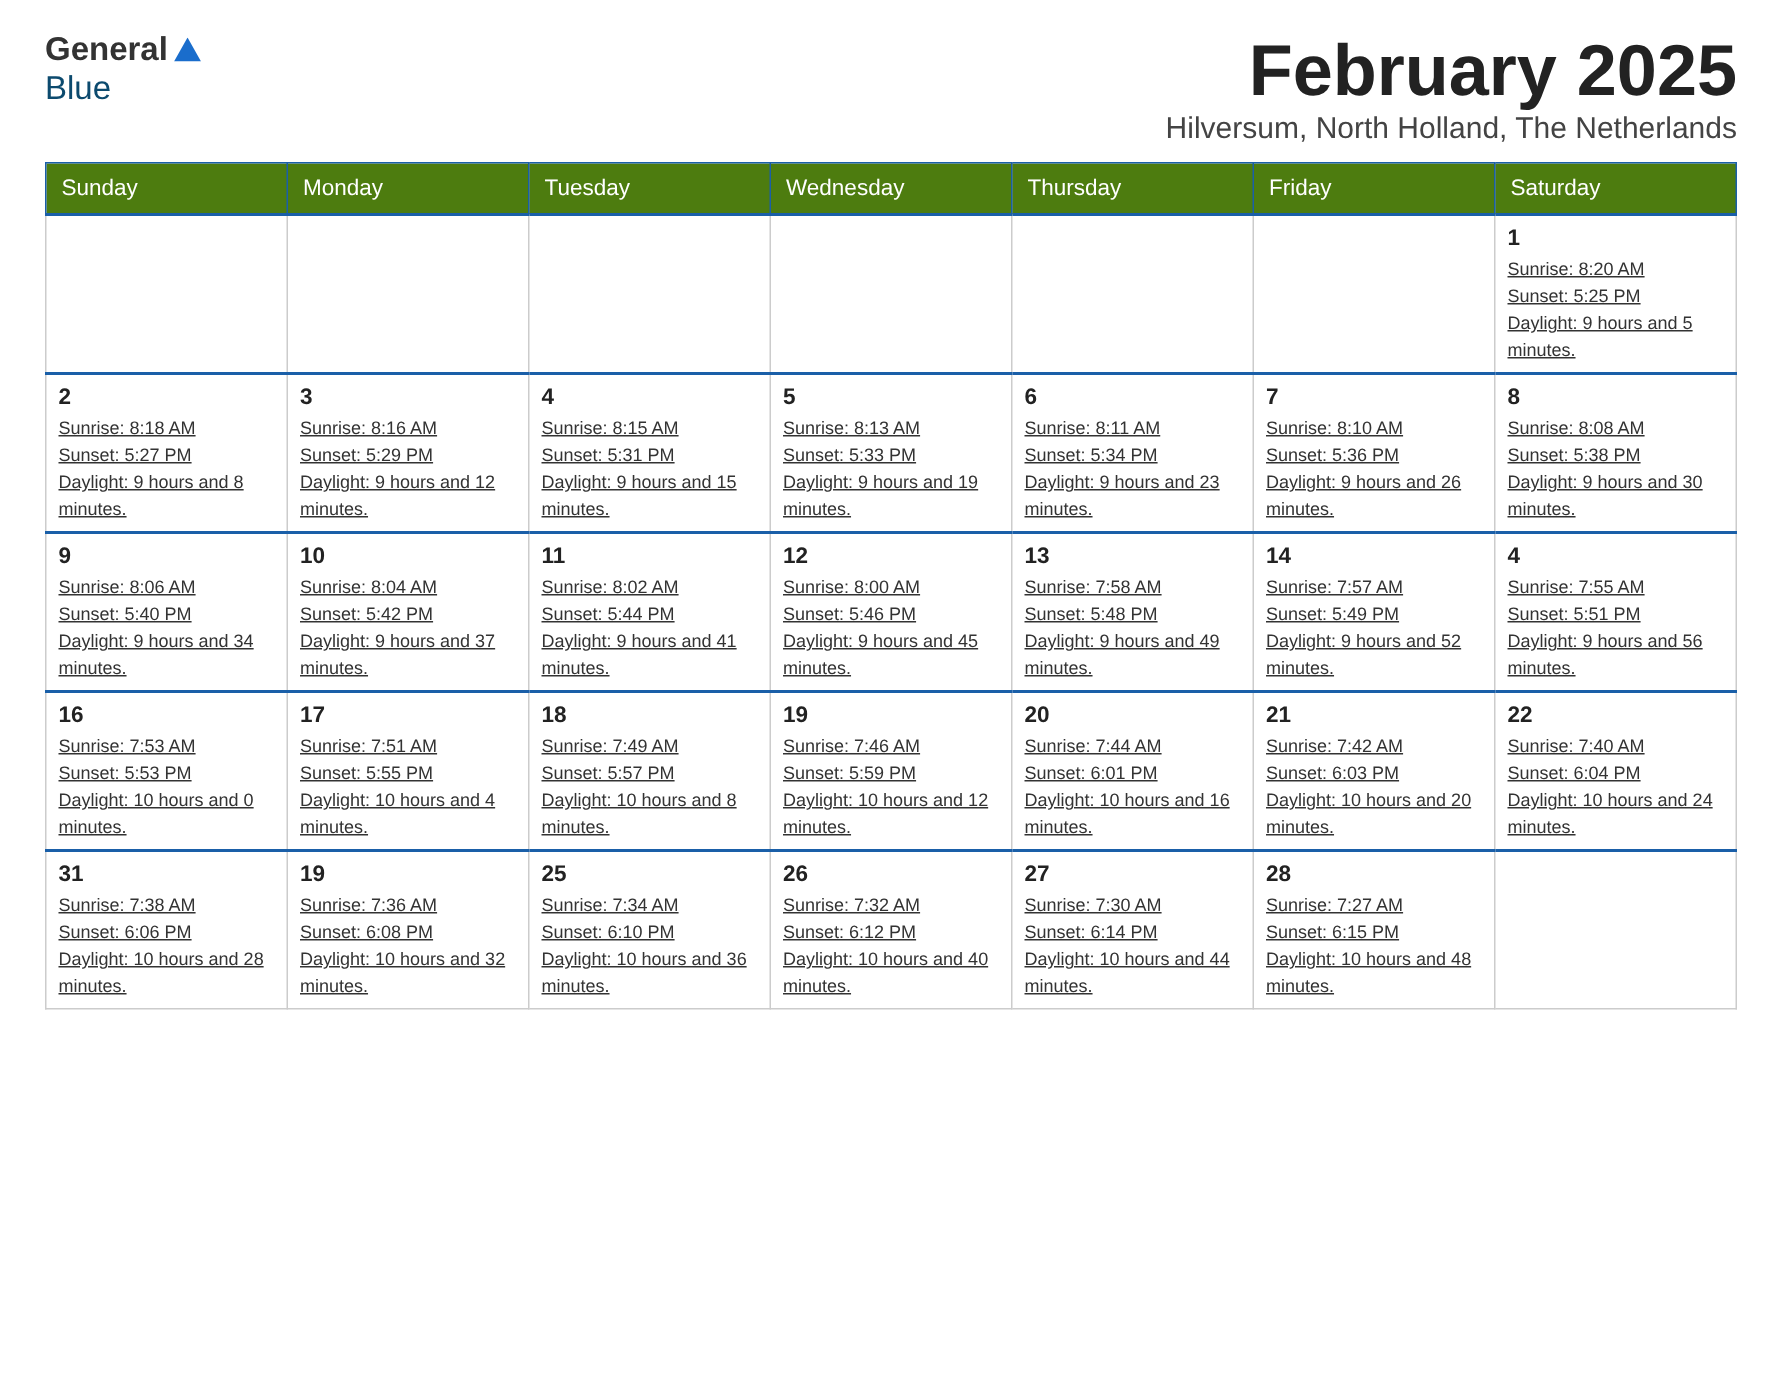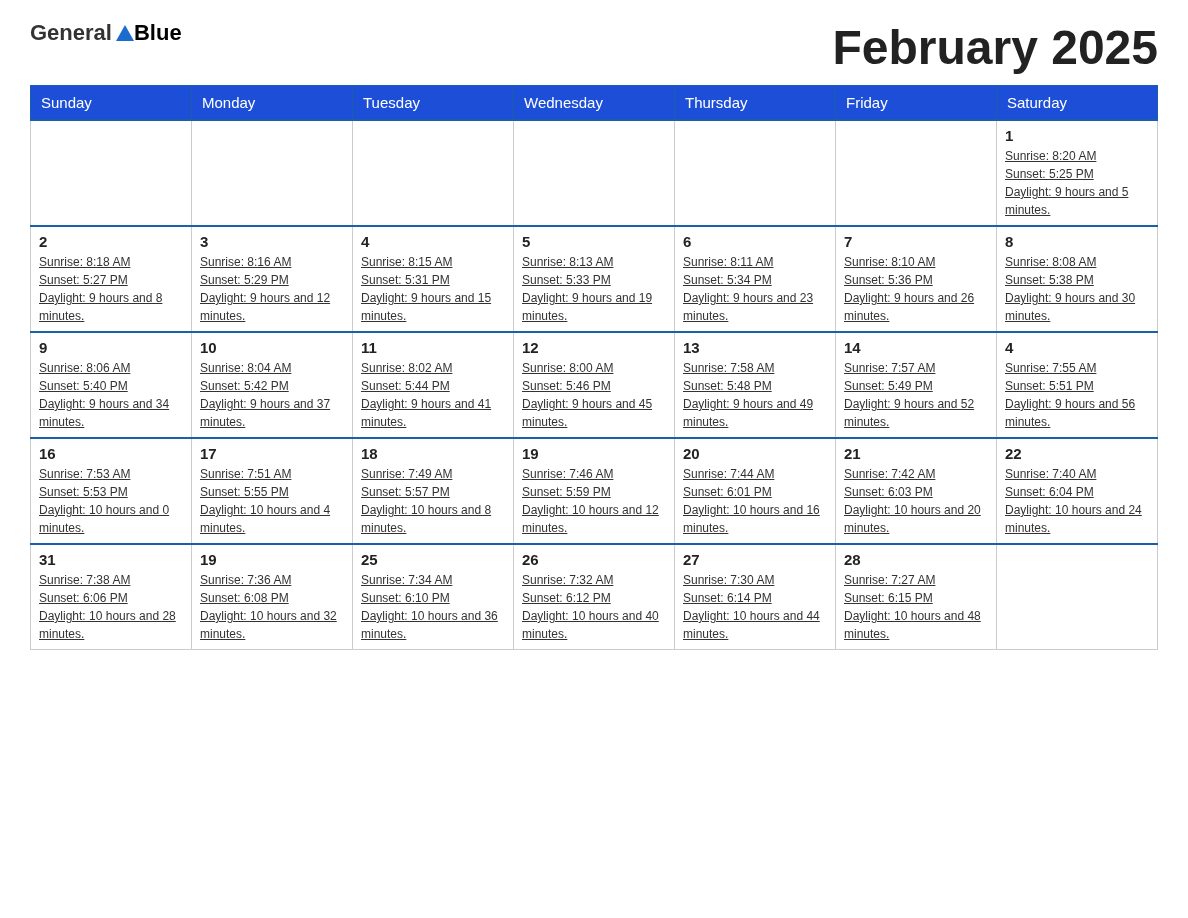--- a/index.html
+++ b/index.html
@@ -16,43 +16,43 @@
       align-items: flex-start;
       margin-bottom: 10px;
     }
     .logo-text-general {
       font-size: 22px;
       font-weight: bold;
       color: #333;
     }
     .logo-text-blue {
       font-size: 22px;
-      font-weight: bold;
-      color: #000000;
+      font-weight: normal;
+      color: #0c4a6e;
     }
     .title-area {
       text-align: right;
       margin-left: 22px;
     }
     .page-title {
       font-size: 48px;
       font-weight: bold;
       color: #222;
     }
     .subtitle {
       font-size: 20px;
       color: #444;
     }
     .calendar-table {
       width: 100%;
       border-collapse: collapse;
       margin-top: 4px;
     }
     .calendar-table th {
-      background-color: #1d4ed8;
+      background-color: #4d7c0f;
       color: #fff;
       font-size: 15px;
       font-weight: normal;
       padding: 8px 10px;
       text-align: left;
       border: 1px solid #1a5fa8;
     }
     .calendar-table td {
       vertical-align: top;
       padding: 6px 8px;
@@ -77,20 +77,21 @@
       text-decoration: underline;
     }
     .empty-cell {
       background: #f9f9f9;
     }
     .week-row td {
       border-top: 2px solid #1a5fa8;
     }
     .logo-wrapper {
       display: flex;
+      flex-direction: column;
     }
     .logo-row1 {
       display: flex;
       align-items: center;
     }
   </style>
 </head>
 <body>
 
 <div class="header-area">
@@ -102,20 +103,21 @@
           <polygon points="0,16 9,0 18,16" fill="#1a6dcc"></polygon>
         </svg>
       </span>
     </div>
     <div>
       <span class="logo-text-blue">Blue</span>
     </div>
   </div>
   <div class="title-area">
     <div class="page-title">February 2025</div>
+    <div class="subtitle">Hilversum, North Holland, The Netherlands</div>
   </div>
 </div>
 
 <table class="calendar-table">
   <thead>
     <tr>
     <th>Sunday</th>
         <th>Monday</th>
         <th>Tuesday</th>
         <th>Wednesday</th>

